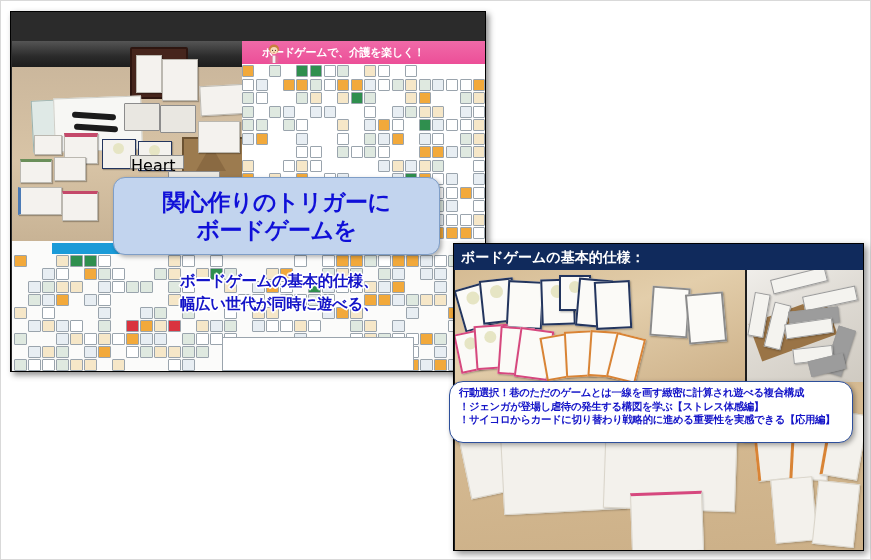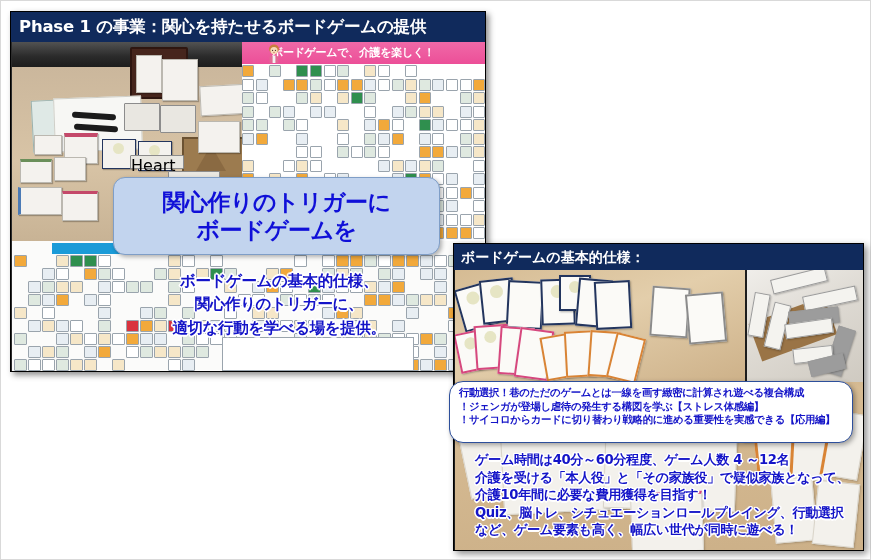--- a/index.html
+++ b/index.html
@@ -80,21 +80,21 @@
 
   
   #board-top{
     position:absolute;left:231px;top:29px;width:245px;height:200px;
     background:#ffffff;overflow:hidden;
   }
   #pink-banner{
     position:absolute;left:0;top:0;width:245px;height:23px;
     background:linear-gradient(180deg,#f06aa8 0%,#ec4f98 100%);
     color:#ffffff;font-weight:bold;font-size:11px;line-height:23px;
-    box-sizing:border-box;padding-left:30px;white-space:nowrap;overflow:hidden;
+    box-sizing:border-box;padding-left:20px;white-space:nowrap;overflow:hidden;
     letter-spacing:-0.3px;
   }
   #pink-banner .ch{
     position:absolute;left:22px;top:2px;width:20px;height:20px;
   }
   .gridwrap{position:absolute;left:0;top:24px;width:245px;height:176px;}
   .tile{position:absolute;border:.6px solid #9aa4ad;box-sizing:border-box;border-radius:1px;}
 
   
   #board-bottom{
@@ -616,31 +616,29 @@
           <div class="tile" style="left: 394px; top: 118px; width: 12.5px; height: 11.5px; background: rgb(242, 169, 59);"></div>
           <div class="tile" style="left: 408px; top: 118px; width: 12.5px; height: 11.5px; background: rgb(232, 238, 243);"></div>
           <div class="tile" style="left: 422px; top: 118px; width: 12.5px; height: 11.5px; background: rgb(242, 169, 59);"></div>
           <div class="tile" style="left: 436px; top: 118px; width: 12.5px; height: 11.5px; background: rgb(232, 238, 243);"></div>
           <div class="tile" style="left: 450px; top: 118px; width: 12.5px; height: 11.5px; background: rgb(232, 238, 243);"></div>
           <div class="tile" style="left: 464px; top: 118px; width: 12.5px; height: 11.5px; background: rgb(255, 255, 255);"></div>
         </div>
       <div class="tbl"></div>
     </div>
 
-    <div id="left-title">Phase 1 の事業：関心を持たせるボードゲームの提供</div>
 
     <div id="callout-blue">
       <div>関心作りのトリガーに</div>
       <div>ボードゲームを</div>
     </div>
 
     <div id="left-para">
       <div>ボードゲームの基本的仕様、</div>
-      <div>関心作りのトリガーに、</div>
-      <div>適切な行動を学べる場を提供。</div>
+      <div>幅広い世代が同時に遊べる、</div>
     </div>
   </div>
 
   <div id="right-panel">
 
     <div id="photo-cards">
       <div class="pc navy" style="left:4px;top:16px;width:30px;height:40px;transform:rotate(-16deg);">
           <div class="face" style="left:8px;top:4px;width:13px;height:13px;"></div>
         </div>
       <div class="pc navy" style="left:26px;top:10px;width:30px;height:40px;transform:rotate(-6deg);">
@@ -701,21 +699,14 @@
 
     <div id="right-title">ボードゲームの基本的仕様：</div>
   </div>
 
   <div id="callout-white">
     <div>行動選択！巷のただのゲームとは一線を画す緻密に計算され遊べる複合構成</div>
     <div>！ジェンガが登場し虐待の発生する構図を学ぶ【ストレス体感編】</div>
     <div>！サイコロからカードに切り替わり戦略的に進める重要性を実感できる【応用編】</div>
   </div>
 
-  <div id="right-para">
-    <div>ゲーム時間は40分～60分程度、ゲーム人数 4 ～12名</div>
-    <div>介護を受ける「本人役」と「その家族役」で疑似家族となって、</div>
-    <div>介護10年間に必要な費用獲得を目指す！</div>
-    <div>Quiz、脳トレ、シチュエーションロールプレイング、行動選択</div>
-    <div>など、ゲーム要素も高く、幅広い世代が同時に遊べる！</div>
-  </div>
 
 </div>
 
 </body></html>

